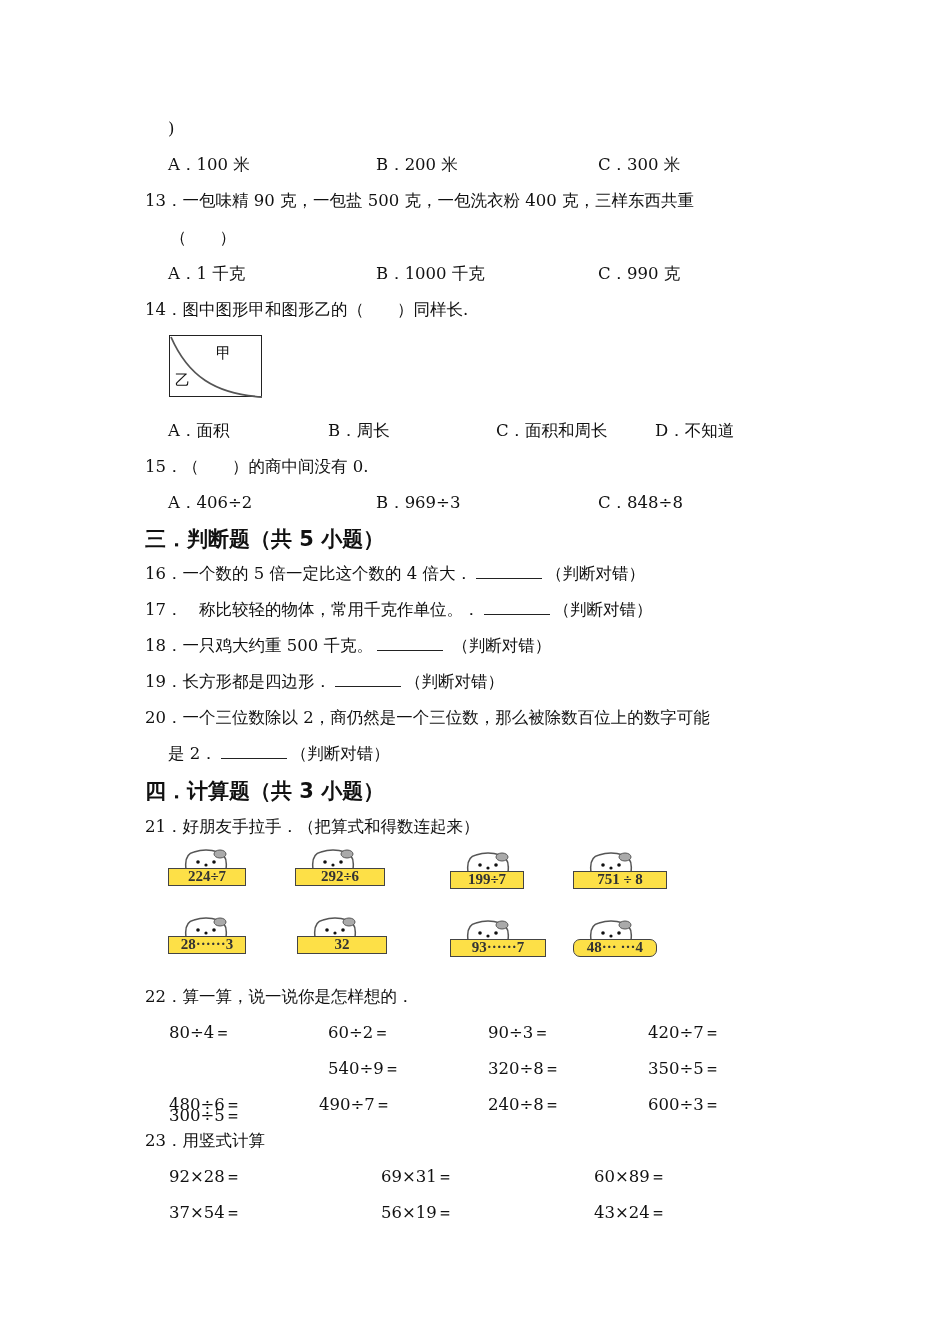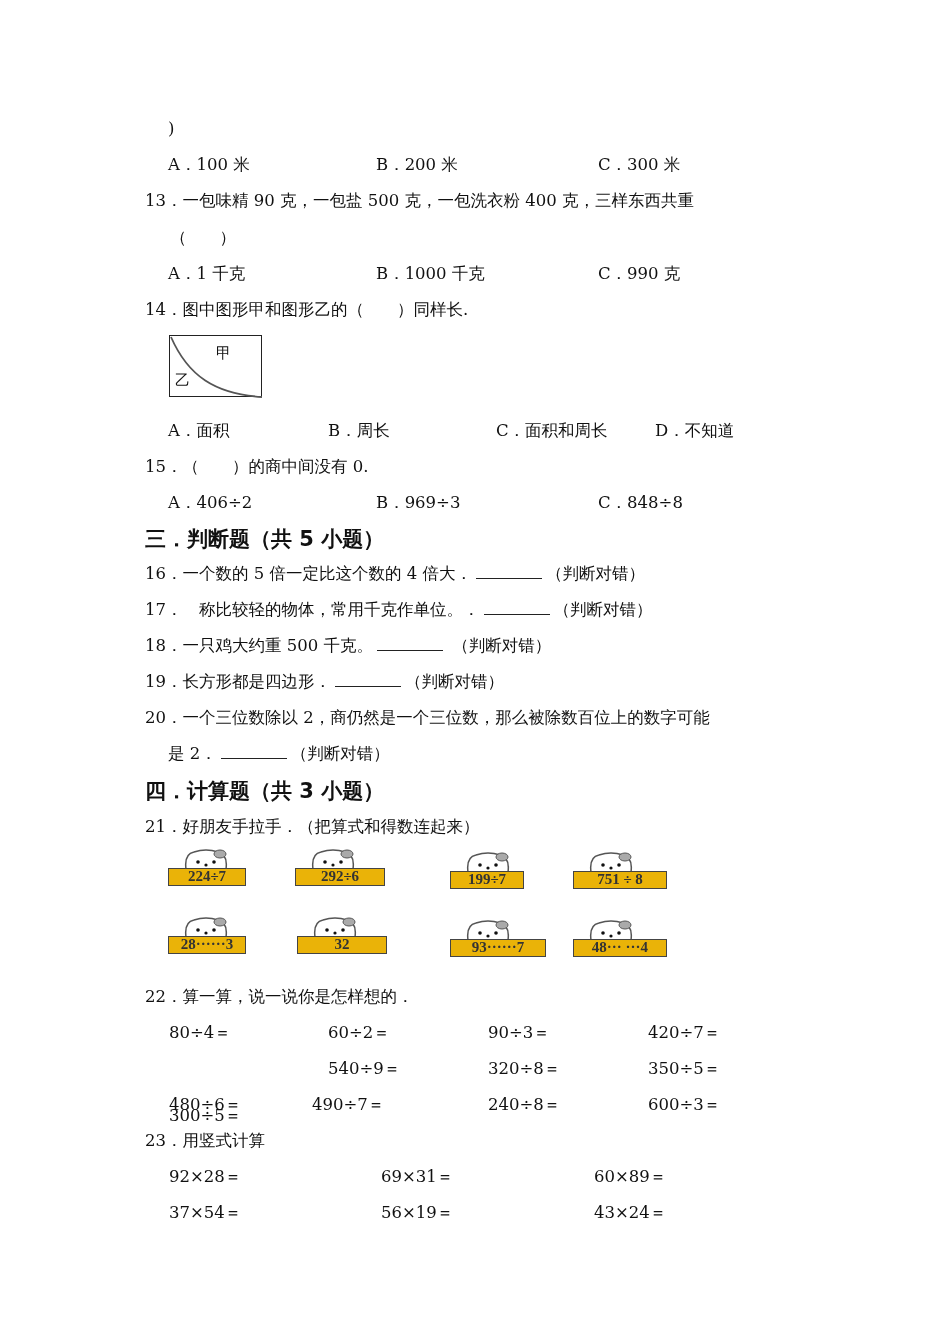--- a/index.html
+++ b/index.html
@@ -14,21 +14,21 @@
     .bold { font-weight: bold; font-family: "DejaVu Sans", "Liberation Sans", sans-serif; font-size: 21px; }
     .blank { display: inline-block; width: 66px; border-bottom: 1.3px solid #222; height: 15px; vertical-align: baseline; margin: 0 4px; }
     .fig14 { position: absolute; left: 169px; top: 335px; width: 93px; height: 62px; border: 1.5px solid #222; box-sizing: border-box; }
     .fig14 svg { position: absolute; left: 0; top: 0; }
     .fig14 .jia { position: absolute; left: 46px; top: 8px; font-family: "DejaVu Sans", sans-serif; font-size: 15px; }
     .fig14 .yi { position: absolute; left: 5px; top: 35px; font-family: "DejaVu Sans", sans-serif; font-size: 15px; }
     .kitty { position: absolute; width: 80px; height: 40px; }
     .kitty .head { position: absolute; left: 14px; top: 0; width: 48px; height: 22px; }
     .kitty .card {
       position: absolute; left: 0; top: 20px; height: 18px; border: 1.5px solid #444; box-sizing: border-box;
-      font-family: "Liberation Serif", serif; font-size: 15px; line-height: 15px; text-align: center; color: #333; background: #eab308; font-weight: bold;
+      font-family: "Liberation Serif", serif; font-size: 15px; line-height: 15px; text-align: center; color: #333; background: #fde047; font-weight: bold;
     }
   </style>
 </head>
 <body>
 
 <div class="line" style="left:168px;top:118px;">)</div>
 <div class="opt" style="left:168px;top:154px;">A．100 米</div>
 <div class="opt" style="left:376px;top:154px;">B．200 米</div>
 <div class="opt" style="left:598px;top:154px;">C．300 米</div>
 
@@ -151,34 +151,34 @@
   <div class="card" style="width:96px;">93······7</div>
 </div>
 <div class="kitty" style="left:573px;top:919px;">
   <svg class="head" viewBox="0 0 48 22">
       <path d="M4 21 Q2 6 12 4 Q24 0 36 4 Q46 6 44 21" fill="#fff" stroke="#555" stroke-width="1.5"></path>
       <ellipse cx="38" cy="6" rx="6" ry="4" fill="#aaa" stroke="#555"></ellipse>
       <circle cx="16" cy="14" r="1.8" fill="#111"></circle>
       <circle cx="24" cy="17" r="1.6" fill="#111"></circle>
       <circle cx="32" cy="14" r="1.8" fill="#111"></circle>
     </svg>
-  <div class="card" style="width:94px;">48··· ···4</div>
+  <div class="card" style="width:84px;border-radius:7px;">48··· ···4</div>
 </div>
 
 <div class="line" style="top:986px;">22．算一算，说一说你是怎样想的．</div>
 <div class="opt" style="left:169px;top:1022px;">80÷4＝</div>
 <div class="opt" style="left:328px;top:1022px;">60÷2＝</div>
 <div class="opt" style="left:488px;top:1022px;">90÷3＝</div>
 <div class="opt" style="left:648px;top:1022px;">420÷7＝</div>
 <div class="opt" style="left:169px;top:1058px;margin-top:47px;">300÷5＝</div>
 <div class="opt" style="left:328px;top:1058px;">540÷9＝</div>
 <div class="opt" style="left:488px;top:1058px;">320÷8＝</div>
 <div class="opt" style="left:648px;top:1058px;">350÷5＝</div>
 <div class="opt" style="left:169px;top:1094px;">480÷6＝</div>
-<div class="opt" style="left:312px;top:1094px;">490÷7＝</div>
+<div class="opt" style="left:319px;top:1094px;">490÷7＝</div>
 <div class="opt" style="left:488px;top:1094px;">240÷8＝</div>
 <div class="opt" style="left:648px;top:1094px;">600÷3＝</div>
 
 <div class="line" style="top:1130px;">23．用竖式计算</div>
 <div class="opt" style="left:169px;top:1166px;">92×28＝</div>
 <div class="opt" style="left:381px;top:1166px;">69×31＝</div>
 <div class="opt" style="left:594px;top:1166px;">60×89＝</div>
 <div class="opt" style="left:169px;top:1202px;">37×54＝</div>
 <div class="opt" style="left:381px;top:1202px;">56×19＝</div>
 <div class="opt" style="left:594px;top:1202px;">43×24＝</div>

